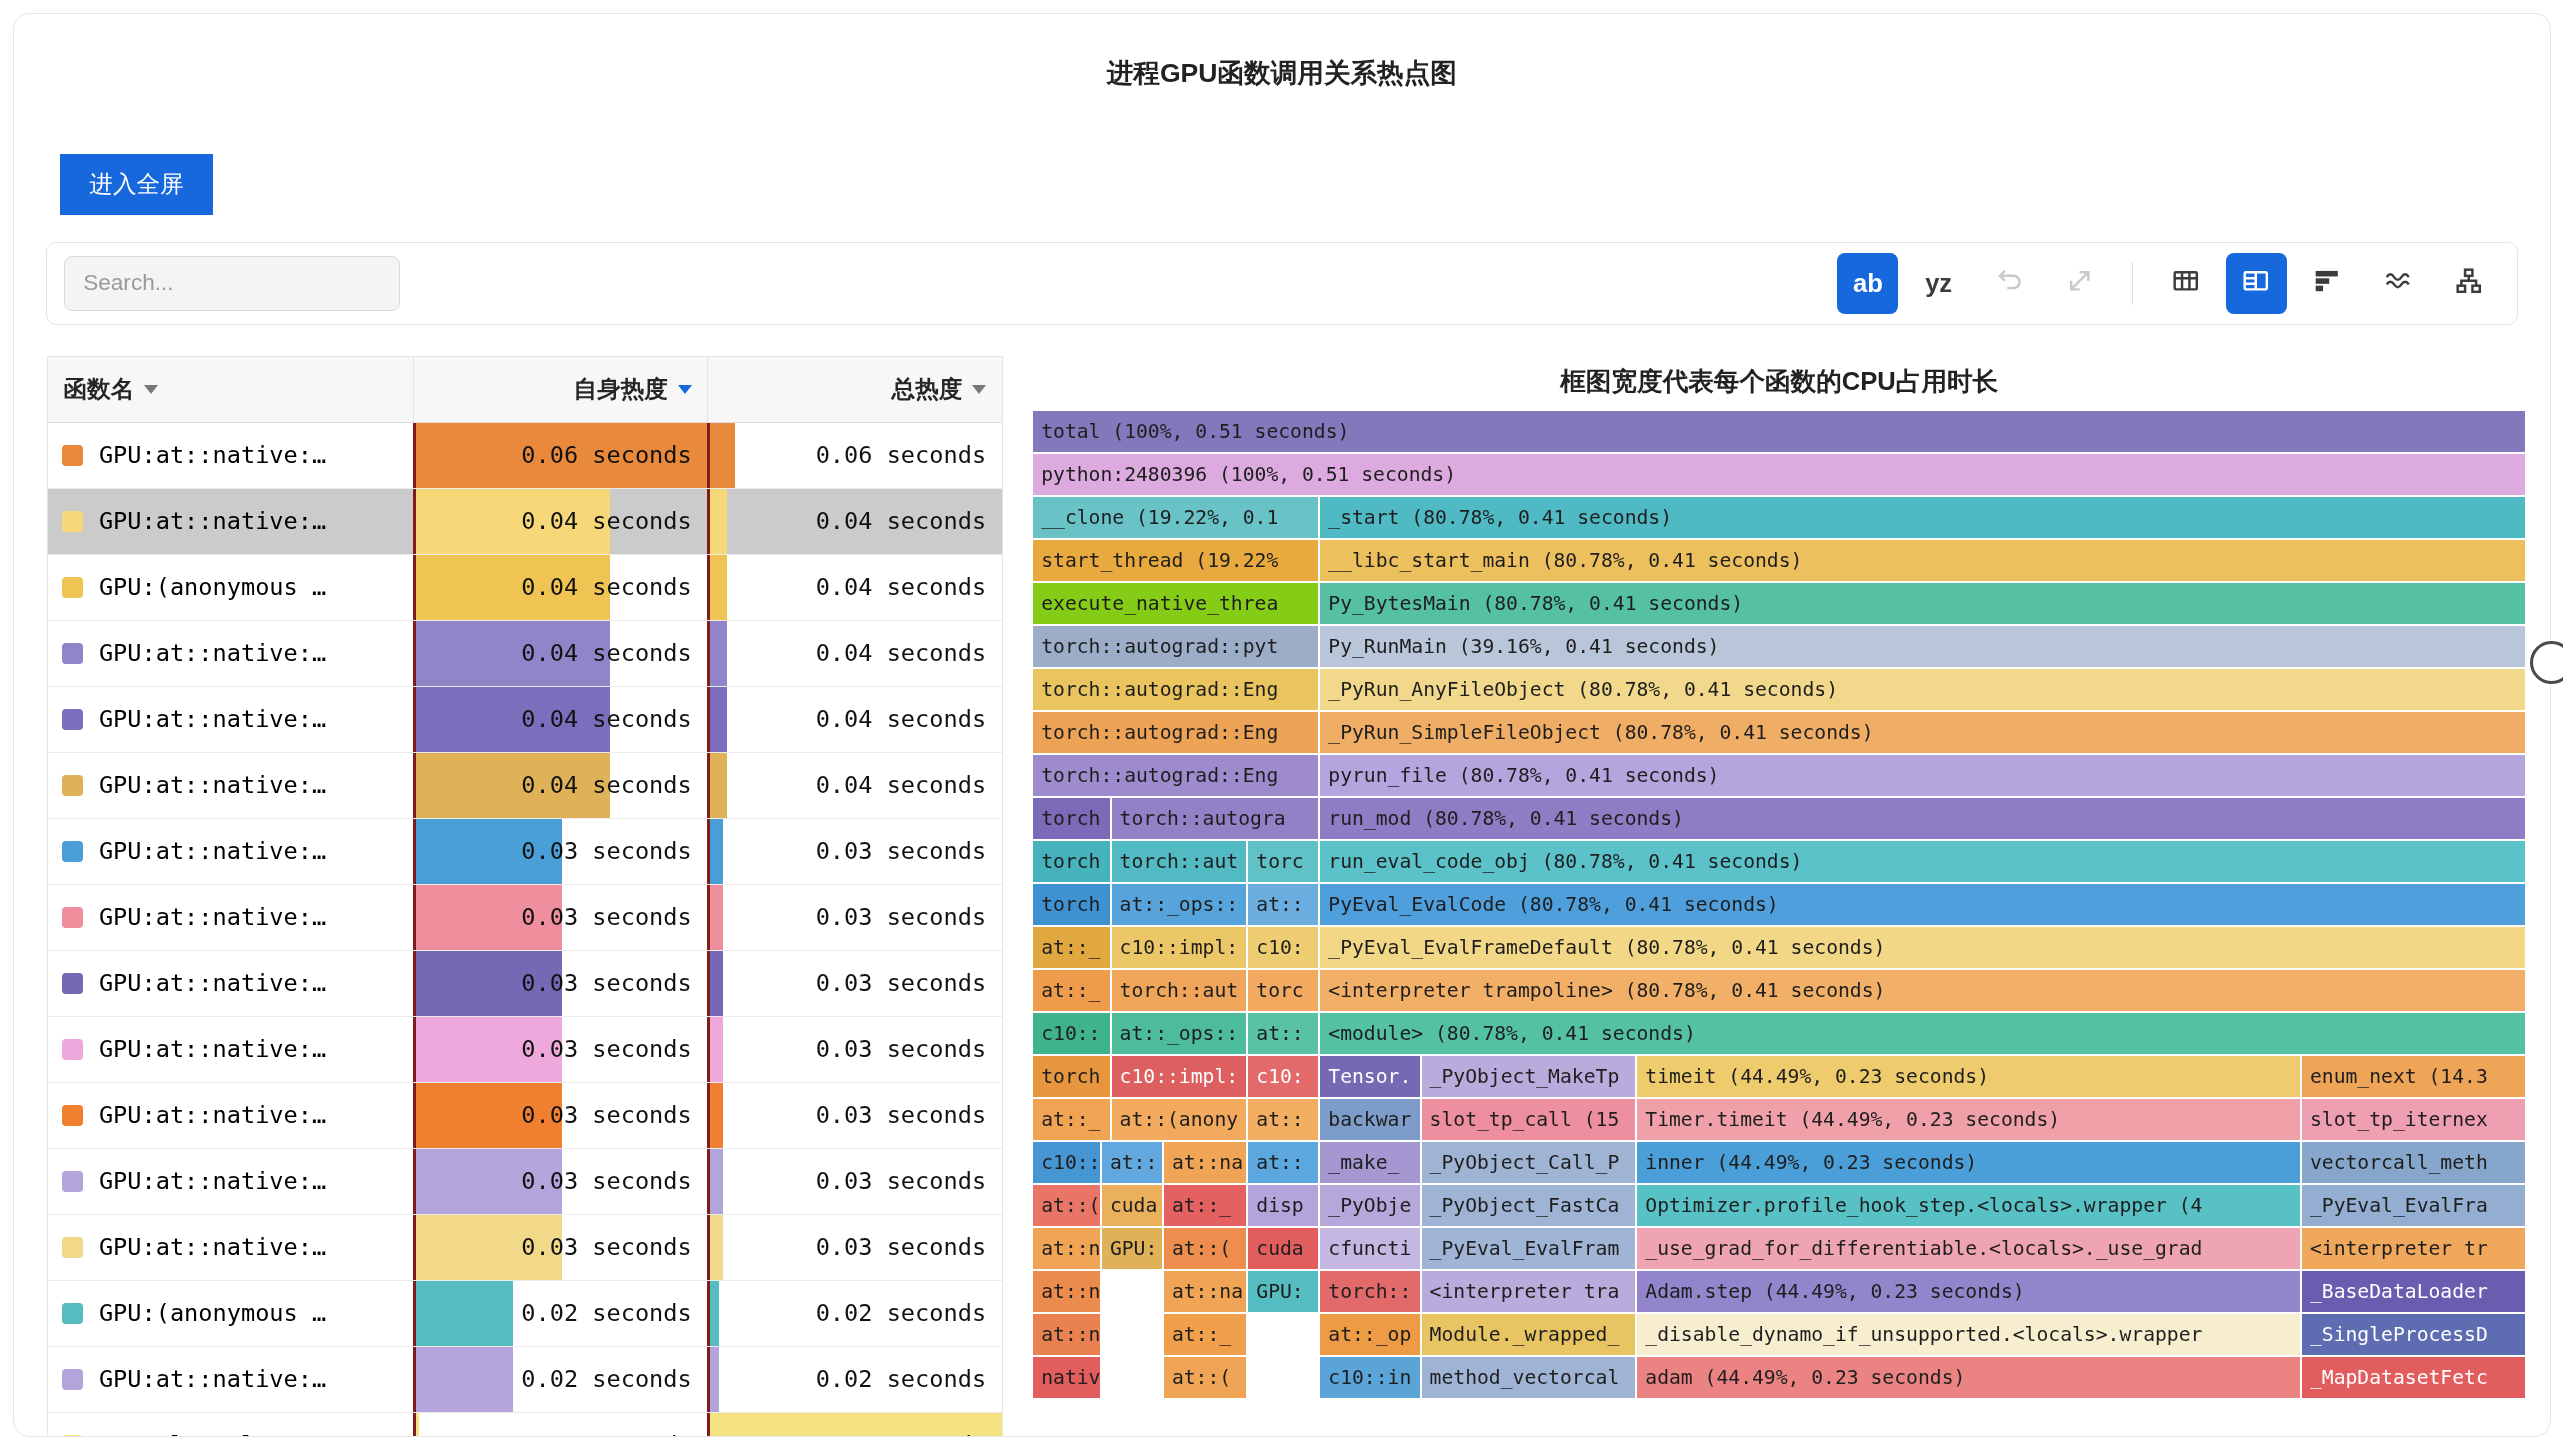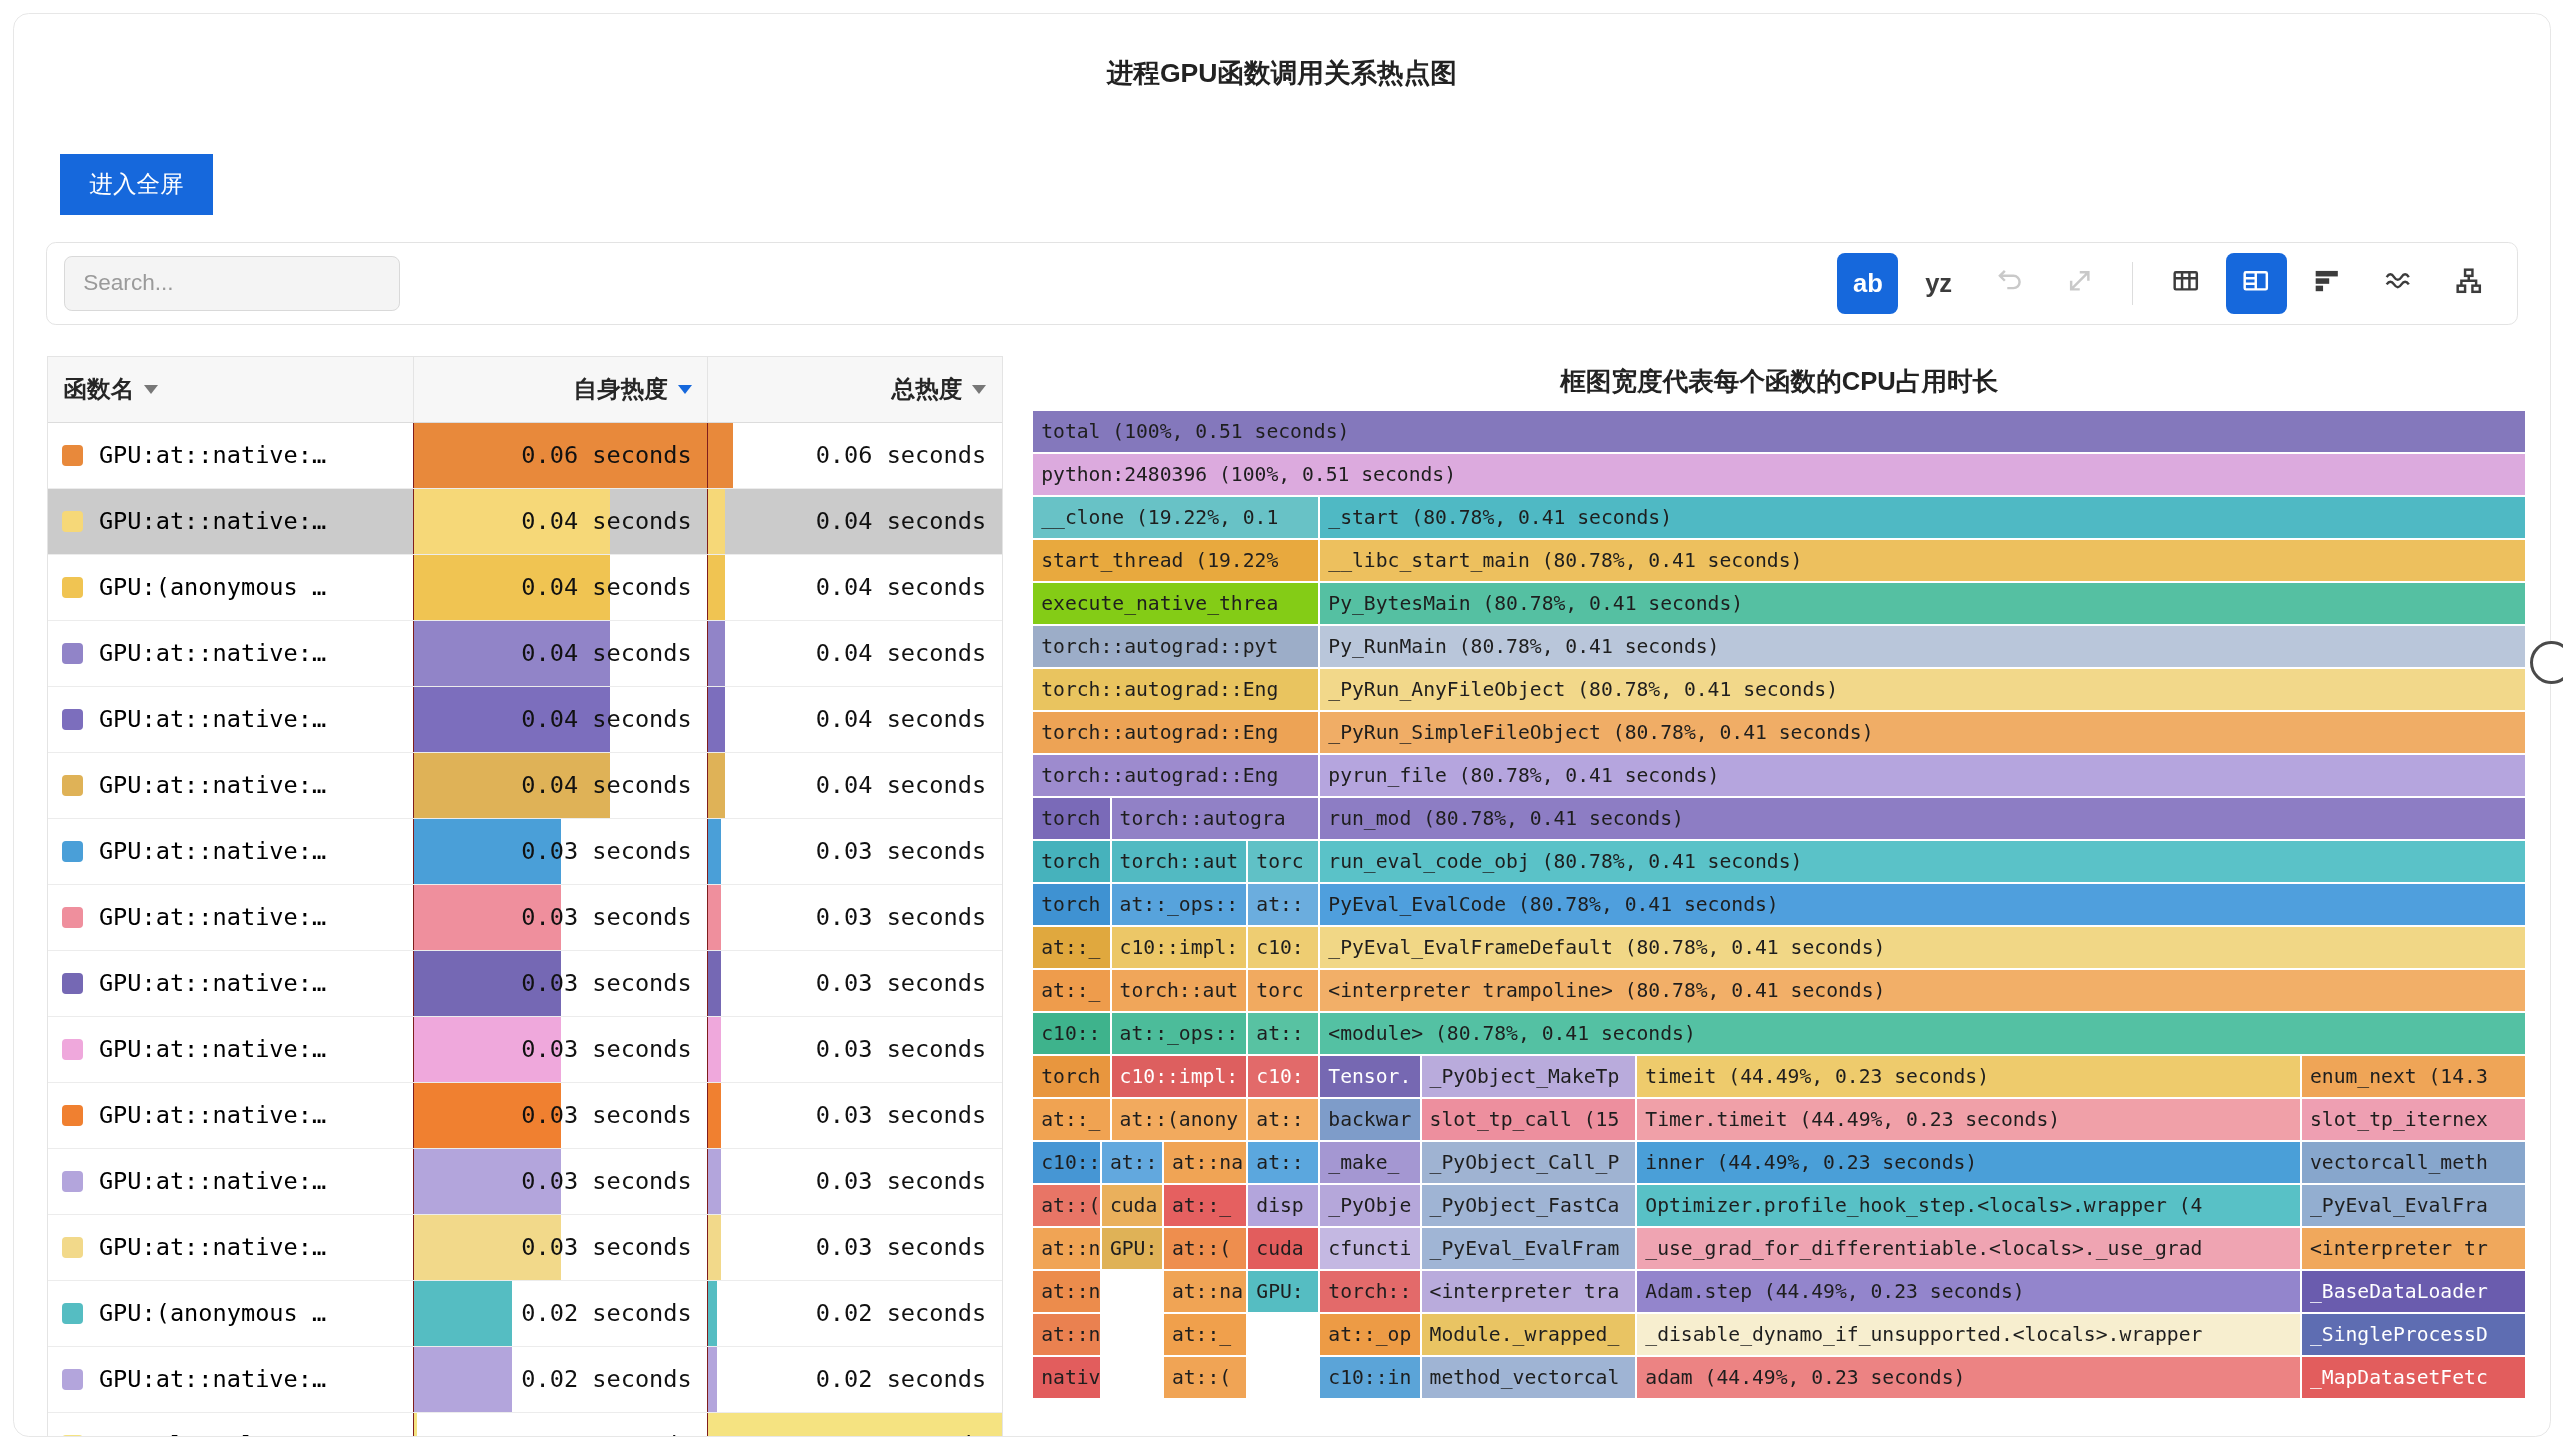--- a/index.html
+++ b/index.html
@@ -64,21 +64,21 @@
 
   .trow{display:flex;height:65px;border-bottom:1px solid #ececec;position:relative;background:#fff;}
   .trow.selected{background:#cbcbcb;}
   .trow.selected .td-bar{background:transparent;}
   .td-name{
     width:366px;display:flex;align-items:center;padding:0 13.8px;box-sizing:border-box;
     font-family:"DejaVu Sans Mono",monospace;font-size:23.6px;color:#000000;
     overflow:hidden;white-space:nowrap;
   }
   .swatch{width:21.6px;height:21.6px;border-radius:3.9px;margin-right:15.7px;flex:none;}
-  .td-bar{width:295px;position:relative;border-left:1px solid #7f1d1d;box-sizing:border-box;overflow:hidden;}
+  .td-bar{width:295px;position:relative;border-left:3px solid #7f1d1d;box-sizing:border-box;overflow:hidden;}
   .td-bar .bar{position:absolute;left:0;top:0;bottom:0;}
   .td-bar .val{
     position:absolute;right:15.7px;top:0;bottom:0;display:flex;align-items:center;
     font-family:"DejaVu Sans Mono",monospace;font-size:23.6px;color:#111;white-space:nowrap;
   }
 
   .flame-panel{flex:1;min-width:0;overflow:hidden;}
   .flame-title{
     text-align:center;font-size:25.6px;font-weight:600;color:#222;
     margin:3.9px 0 0;height:51px;line-height:43px;
@@ -422,21 +422,21 @@
           <div class="frow">
             <div class="fcell" style="left: 0%; width: 19.22%; background: rgb(232, 169, 62);">start_thread (19.22%</div>
             <div class="fcell" style="left: 19.22%; width: 80.78%; background: rgb(237, 192, 94);">__libc_start_main (80.78%, 0.41 seconds)</div>
           </div>
           <div class="frow">
             <div class="fcell" style="left: 0%; width: 19.22%; background: #84cc16;">execute_native_threa</div>
             <div class="fcell" style="left: 19.22%; width: 80.78%; background: rgb(85, 192, 162);">Py_BytesMain (80.78%, 0.41 seconds)</div>
           </div>
           <div class="frow">
             <div class="fcell" style="left: 0%; width: 19.22%; background: rgb(156, 173, 200);">torch::autograd::pyt</div>
-            <div class="fcell" style="left: 19.22%; width: 80.78%; background: rgb(185, 198, 218);">Py_RunMain (80.78%, 0.41 seconds)</div>
+            <div class="fcell" style="left: 19.22%; width: 80.78%; background: rgb(185, 198, 218);">Py_RunMain (39.16%, 0.41 seconds)</div>
           </div>
           <div class="frow">
             <div class="fcell" style="left: 0%; width: 19.22%; background: rgb(233, 196, 95);">torch::autograd::Eng</div>
             <div class="fcell" style="left: 19.22%; width: 80.78%; background: rgb(242, 216, 138);">_PyRun_AnyFileObject (80.78%, 0.41 seconds)</div>
           </div>
           <div class="frow">
             <div class="fcell" style="left: 0%; width: 19.22%; background: rgb(237, 163, 85);">torch::autograd::Eng</div>
             <div class="fcell" style="left: 19.22%; width: 80.78%; background: rgb(240, 173, 102);">_PyRun_SimpleFileObject (80.78%, 0.41 seconds)</div>
           </div>
           <div class="frow">

